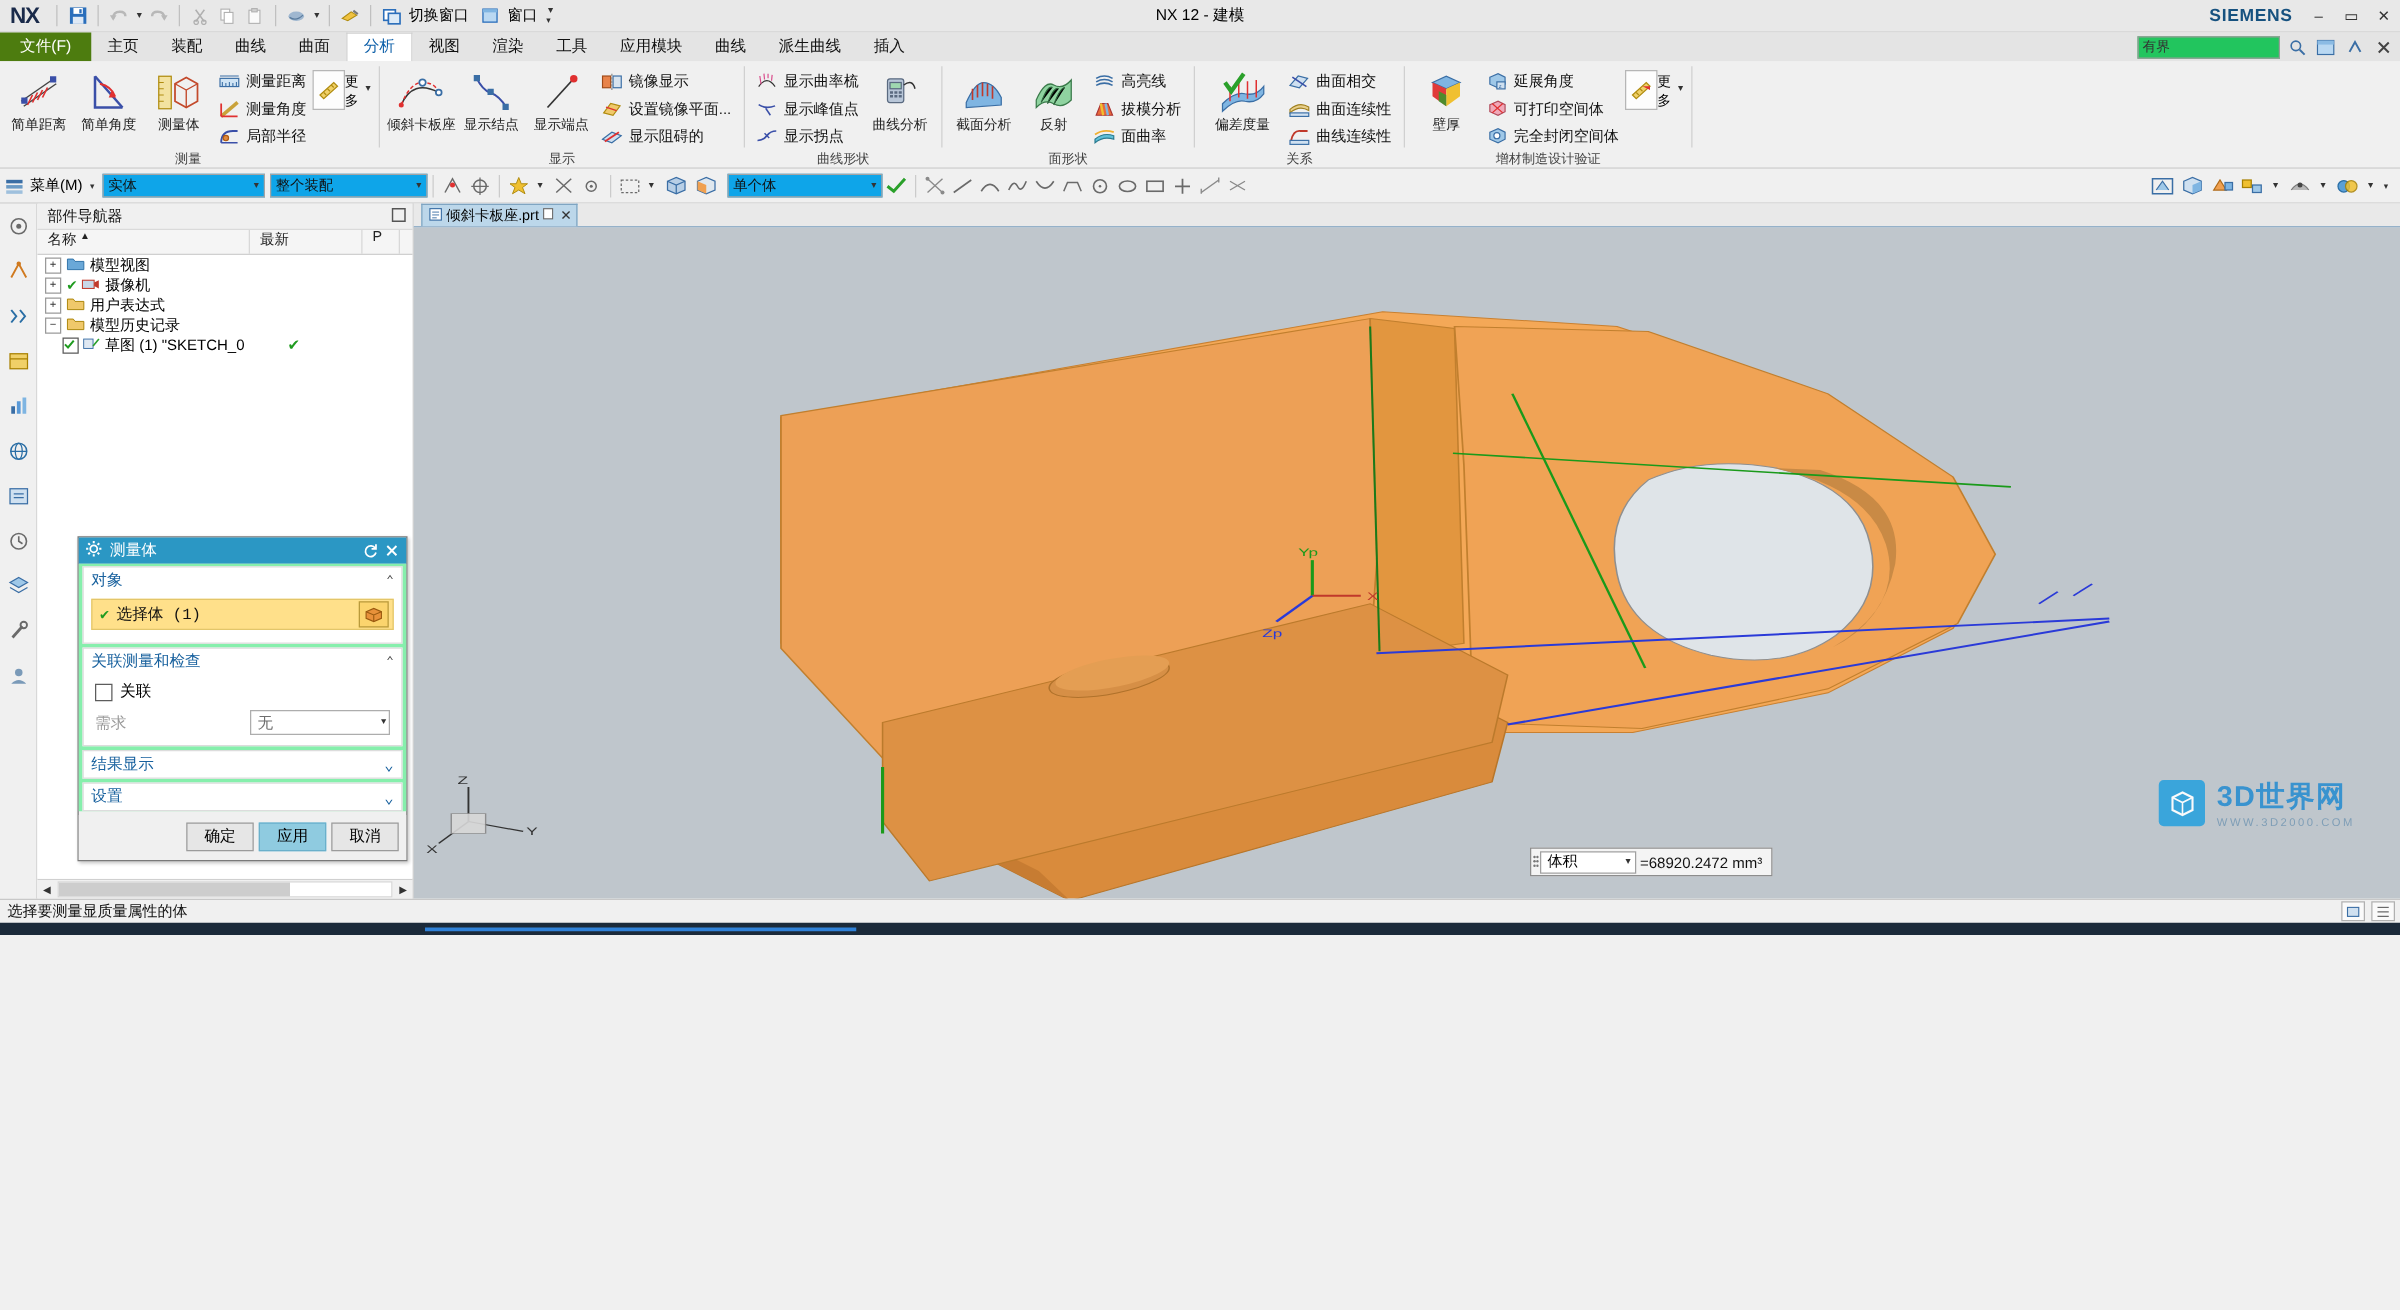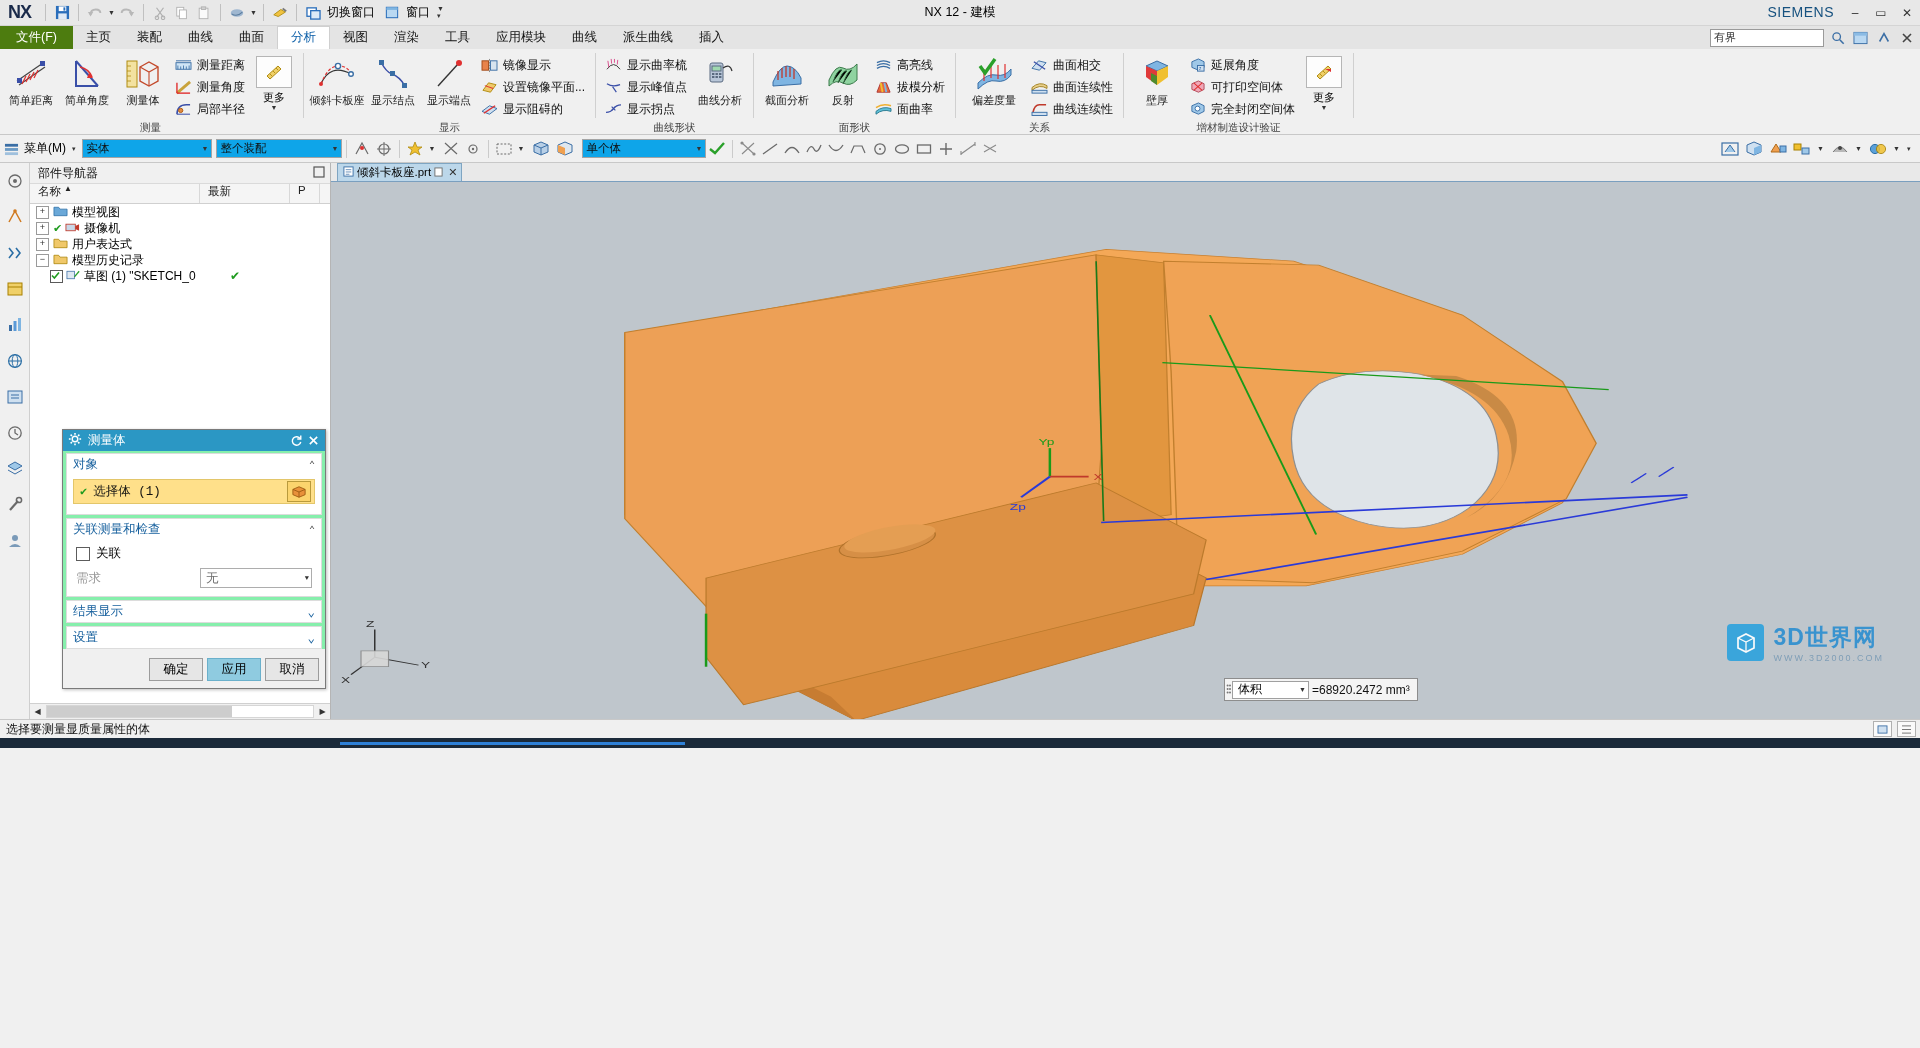--- a/index.html
+++ b/index.html
@@ -8,43 +8,43 @@
   .app{width:1920px;height:748px;position:relative;display:flex;flex-direction:column;}
 
   
   .titlebar{height:25px;background:#e8e8e8;display:flex;align-items:center;position:relative;border-bottom:1px solid #d4d4d4;}
   .nx-logo{font-size:18px;font-weight:bold;color:#1a2a4a;letter-spacing:-1px;padding:0 9px 0 8px;}
   .qsep{width:1px;height:17px;background:#c0c0c0;margin:0 5px;}
   .qbtn{width:22px;height:21px;display:flex;align-items:center;justify-content:center;cursor:pointer;}
   .qbtn svg{display:block;}
   .qlabel{font-size:12px;padding:0 6px 0 3px;color:#000;}
   .title-center{position:absolute;left:0;right:0;text-align:center;font-size:12.5px;color:#000;pointer-events:none;}
-  .siemens{position:absolute;right:86px;top:4px;font-size:14px;font-weight:normal;color:#16517f;letter-spacing:.5px;font-family:"Liberation Sans",sans-serif;}
+  .siemens{position:absolute;right:86px;top:4px;font-size:14px;font-weight:bold;color:#16517f;letter-spacing:.5px;font-family:"Liberation Sans",sans-serif;}
   .wctl{position:absolute;right:0;top:0;height:25px;display:flex;align-items:center;}
   .wbtn{width:26px;height:25px;display:flex;align-items:center;justify-content:center;font-size:12px;color:#333;cursor:pointer;}
 
   
   .tabbar{height:23px;background:#e4e4e4;display:flex;align-items:flex-end;position:relative;}
   .tab{padding:3px 13px 4px;font-size:12.5px;cursor:pointer;color:#111;line-height:15px;}
   .tab.file{background:#4d7c0f;color:#fff;padding:4px 16px 4px;}
   .tab.active{background:#fff;color:#0b5ea8;border-left:1px solid #cfcfcf;border-right:1px solid #cfcfcf;border-top:1px solid #cfcfcf;}
   .tab-right{position:absolute;right:4px;top:2px;display:flex;align-items:center;gap:4px;}
-  .searchbox{width:106px;height:16px;border:1px solid #9a9a9a;background:#ffffff;font-size:11px;padding:0 3px;color:#333;}
+  .searchbox{width:106px;height:16px;border:1px solid #9a9a9a;background:#22c55e;font-size:11px;padding:0 3px;color:#333;}
   .ticon{width:19px;height:19px;display:flex;align-items:center;justify-content:center;cursor:pointer;}
 
   
   .ribbon{height:85px;background:#f0f0f0;border-bottom:1px solid #c8c8c8;display:flex;align-items:stretch;position:relative;overflow:hidden;}
   .rgroup{display:flex;flex-direction:column;position:relative;padding:0 3px;}
   .rgroup-items{display:flex;align-items:flex-start;flex:1;padding-top:3px;}
   .rgroup-label{font-size:10.5px;color:#444;text-align:center;height:13px;line-height:13px;}
   .gsep{width:1px;background:#d0d0d0;margin:4px 2px 16px;}
   .bigbtn{width:56px;display:flex;flex-direction:column;align-items:center;cursor:pointer;padding-top:3px;}
   .bigbtn .ic{height:38px;display:flex;align-items:center;justify-content:center;}
   .bigbtn .lb{font-size:11px;color:#222;margin-top:1px;text-align:center;line-height:12px;white-space:nowrap;}
-  .morebtn{width:48px;display:flex;flex-direction:column;align-items:center;cursor:pointer;padding-top:4px;}
+  .morebtn{width:48px;display:flex;flex-direction:row;align-items:center;cursor:pointer;padding-top:4px;}
   .morebtn .box{width:34px;height:30px;border:1px solid #b6b6b6;background:#fdfdfd;display:flex;align-items:center;justify-content:center;}
   .morebtn .lb{font-size:11px;margin-top:2px;}
   .morebtn .arw{font-size:7px;line-height:6px;color:#333;}
   .smallcol{display:flex;flex-direction:column;justify-content:flex-start;padding-top:2px;}
   .smallbtn{display:flex;align-items:center;height:22px;padding:0 5px 0 2px;cursor:pointer;}
   .smallbtn .ic{width:20px;height:18px;display:flex;align-items:center;justify-content:center;margin-right:4px;}
   .smallbtn .lb{font-size:12px;color:#111;white-space:nowrap;}
 
   
   .toolbar2{height:27px;background:#f0f0f0;border-bottom:1px solid #c8c8c8;display:flex;align-items:center;padding:0 2px;position:relative;}

